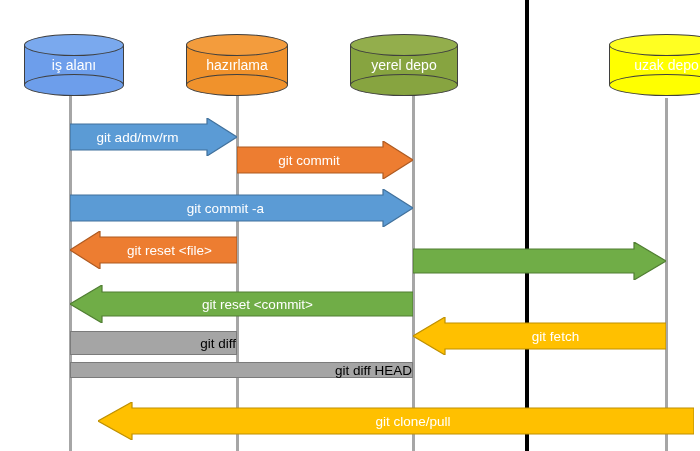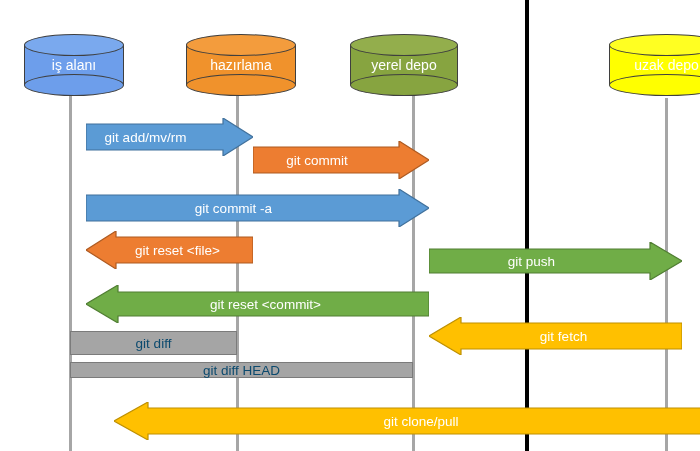--- a/index.html
+++ b/index.html
@@ -64,21 +64,20 @@
     top: 50%;
     transform: translateY(-50%);
     text-align: center;
     color: #ffffff;
     font-size: 14px;
     z-index: 5;
     white-space: nowrap;
   }
   .arrow {
     position: absolute;
-    padding-left: 16px;
   }
   .arrow svg {
     display: block;
     width: 100%;
     height: 100%;
   }
   .arrow-label {
     position: absolute;
     left: 0;
     right: 0;
@@ -93,22 +92,22 @@
   .bar {
     position: absolute;
     box-sizing: border-box;
   }
   .bar-label {
     position: absolute;
     left: 0;
     right: 0;
     top: 50%;
     transform: translateY(-50%);
-    text-align: center;
-    color: #0c4a6e;
+    text-align: right;
+    color: #000000;
     font-size: 13.5px;
     white-space: nowrap;
   }
 </style>
 </head>
 <body>
 
 <div id="diagram-root">
 
   <div class="lifeline" style="left:69px;top:90px;height:361px;"></div>
@@ -118,21 +117,21 @@
 
   <div class="divider-line" style="left:525px;top:0px;height:451px;"></div>
 
   <div class="cylinder" style="left:24px;top:34px;width:100px;height:62px;">
     <div class="cyl-body" style="background:#6d9eeb;"></div>
     <div class="cyl-bottom" style="background:#6d9eeb;"></div>
     <div class="cyl-top" style="background:#7aa9ee;"></div>
     <div class="cyl-label">iş alanı</div>
   </div>
 
-  <div class="cylinder" style="left:186px;top:34px;width:110px;height:62px;">
+  <div class="cylinder" style="left:186px;top:34px;width:102px;height:62px;">
     <div class="cyl-body" style="background:#f0922c;"></div>
     <div class="cyl-bottom" style="background:#f0922c;"></div>
     <div class="cyl-top" style="background:#f39c3d;"></div>
     <div class="cyl-label">hazırlama</div>
   </div>
 
   <div class="cylinder" style="left:350px;top:34px;width:108px;height:62px;">
     <div class="cyl-body" style="background:#87a440;"></div>
     <div class="cyl-bottom" style="background:#87a440;"></div>
     <div class="cyl-top" style="background:#93ae4c;"></div>
@@ -171,21 +170,20 @@
     <svg viewBox="0 0 167 38" preserveAspectRatio="none">
       <polygon points="167,6 30,6 30,0 0,19 30,38 30,32 167,32" fill="#ed7d31" stroke="#ae5a21" stroke-width="1.2"></polygon>
     </svg>
     <div class="arrow-label" style="left:32px;right:0;">git reset &lt;file&gt;</div>
   </div>
 
   <div class="arrow" style="left:413px;top:242px;width:253px;height:38px;">
     <svg viewBox="0 0 253 38" preserveAspectRatio="none">
       <polygon points="0,7 221,7 221,0 253,19 221,38 221,31 0,31" fill="#70ad47" stroke="#507e32" stroke-width="1.2"></polygon>
     </svg>
-    <div class="arrow-label" style="right:32px;left:0;">git push</div>
   </div>
 
   <div class="arrow" style="left:70px;top:285px;width:343px;height:38px;">
     <svg viewBox="0 0 343 38" preserveAspectRatio="none">
       <polygon points="343,7 32,7 32,0 0,19 32,38 32,31 343,31" fill="#70ad47" stroke="#507e32" stroke-width="1.2"></polygon>
     </svg>
     <div class="arrow-label" style="left:32px;right:0;">git reset &lt;commit&gt;</div>
   </div>
 
   <div class="arrow" style="left:413px;top:317px;width:253px;height:38px;text-decoration:underline;">

